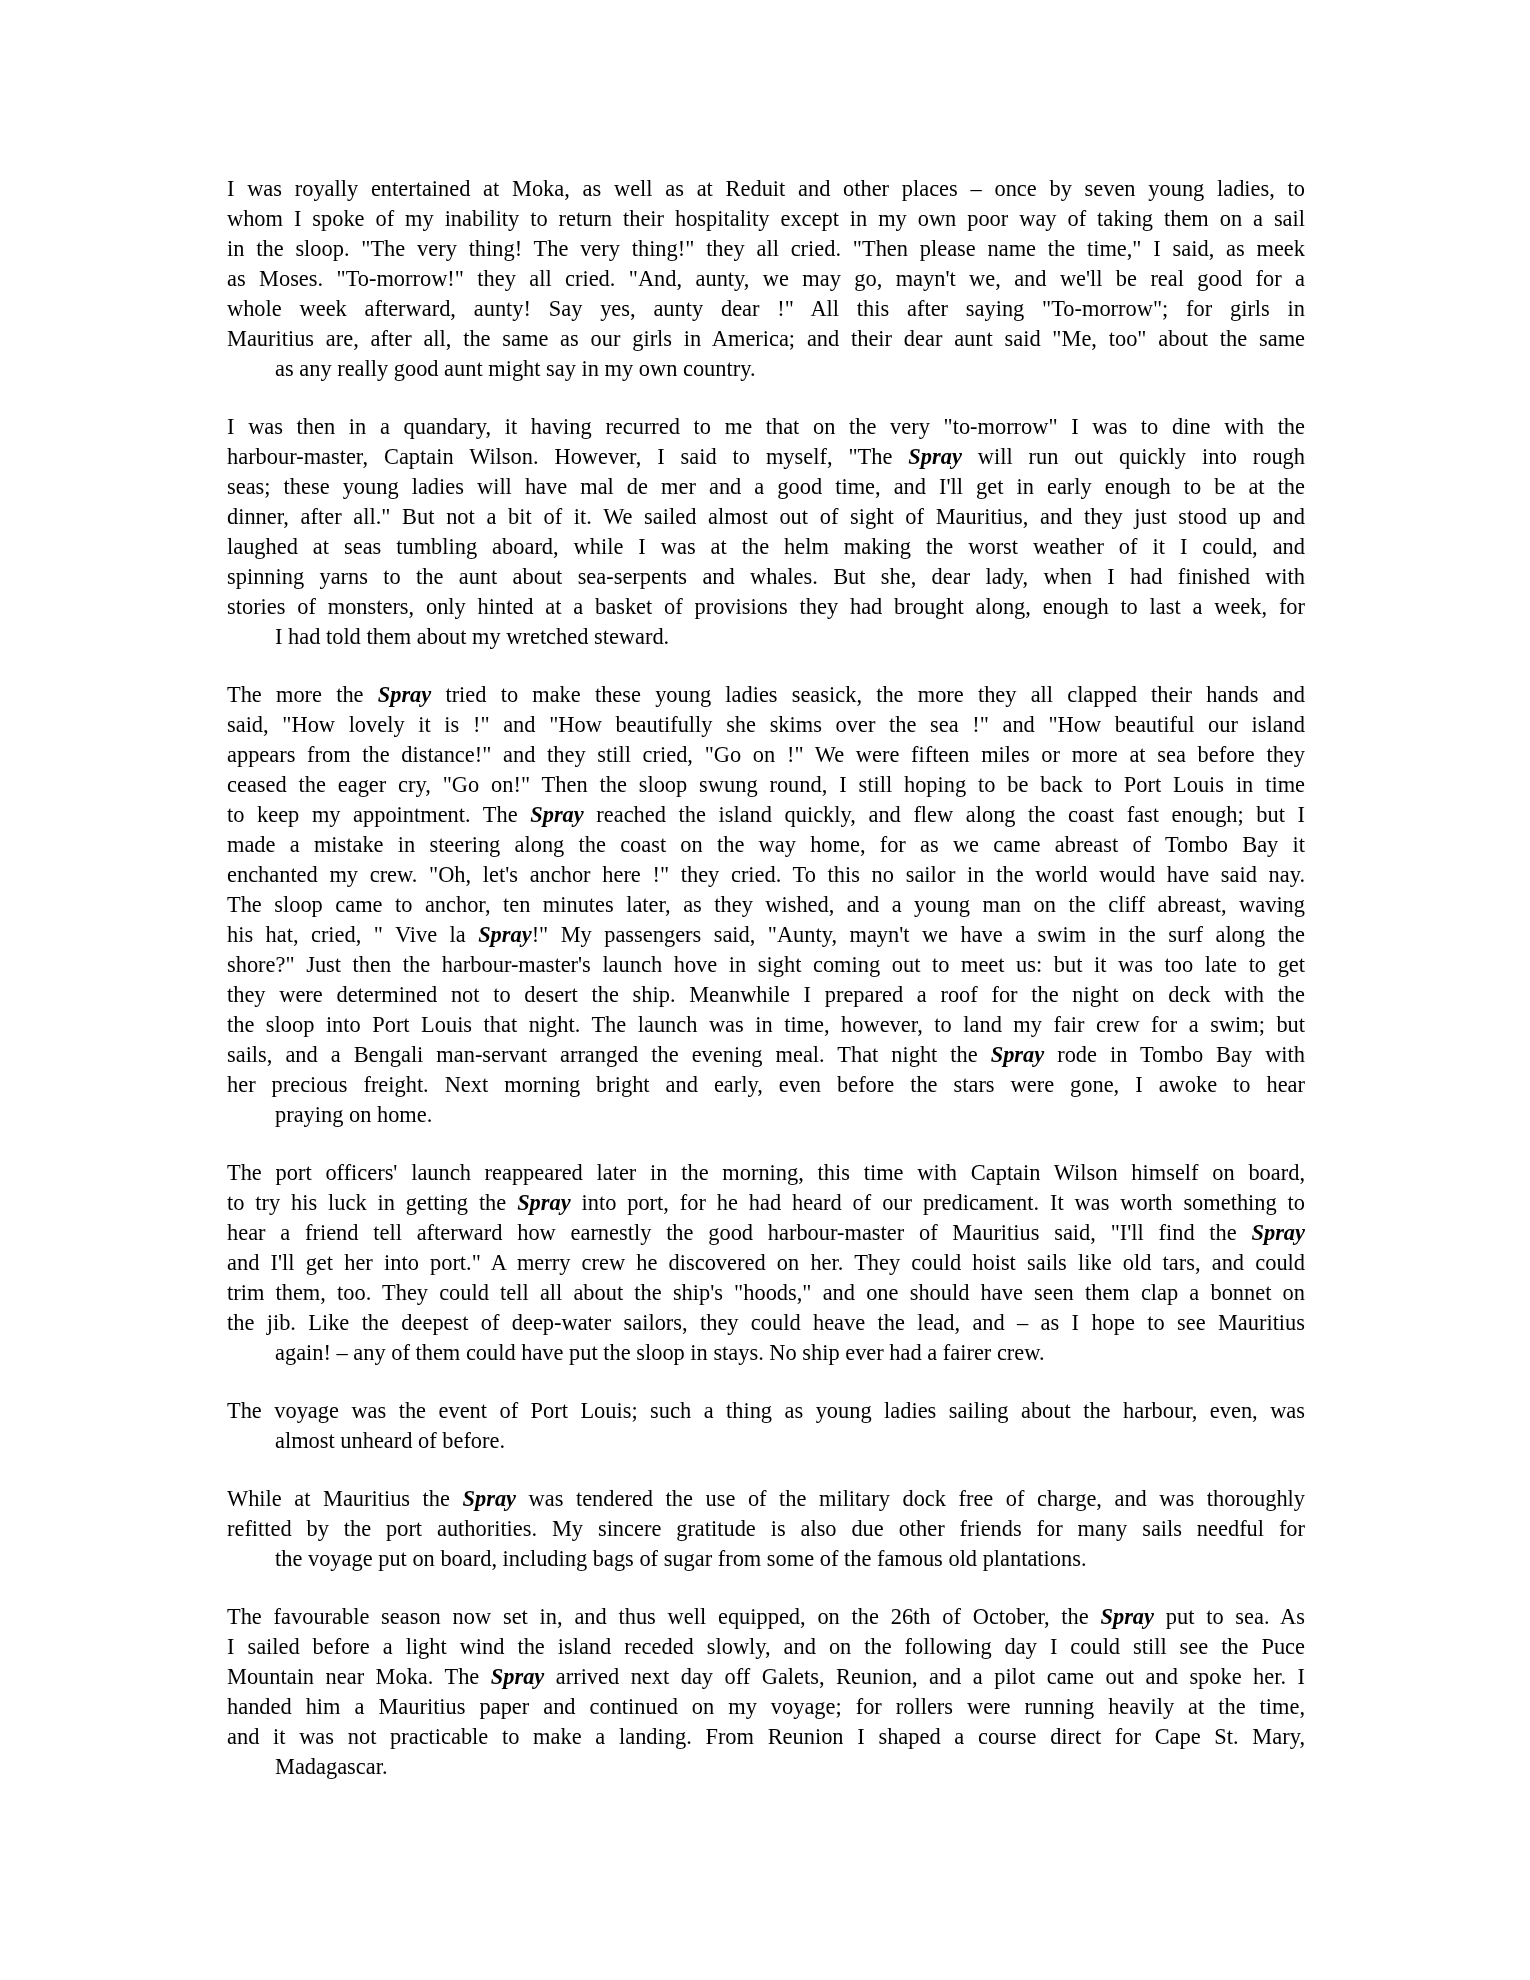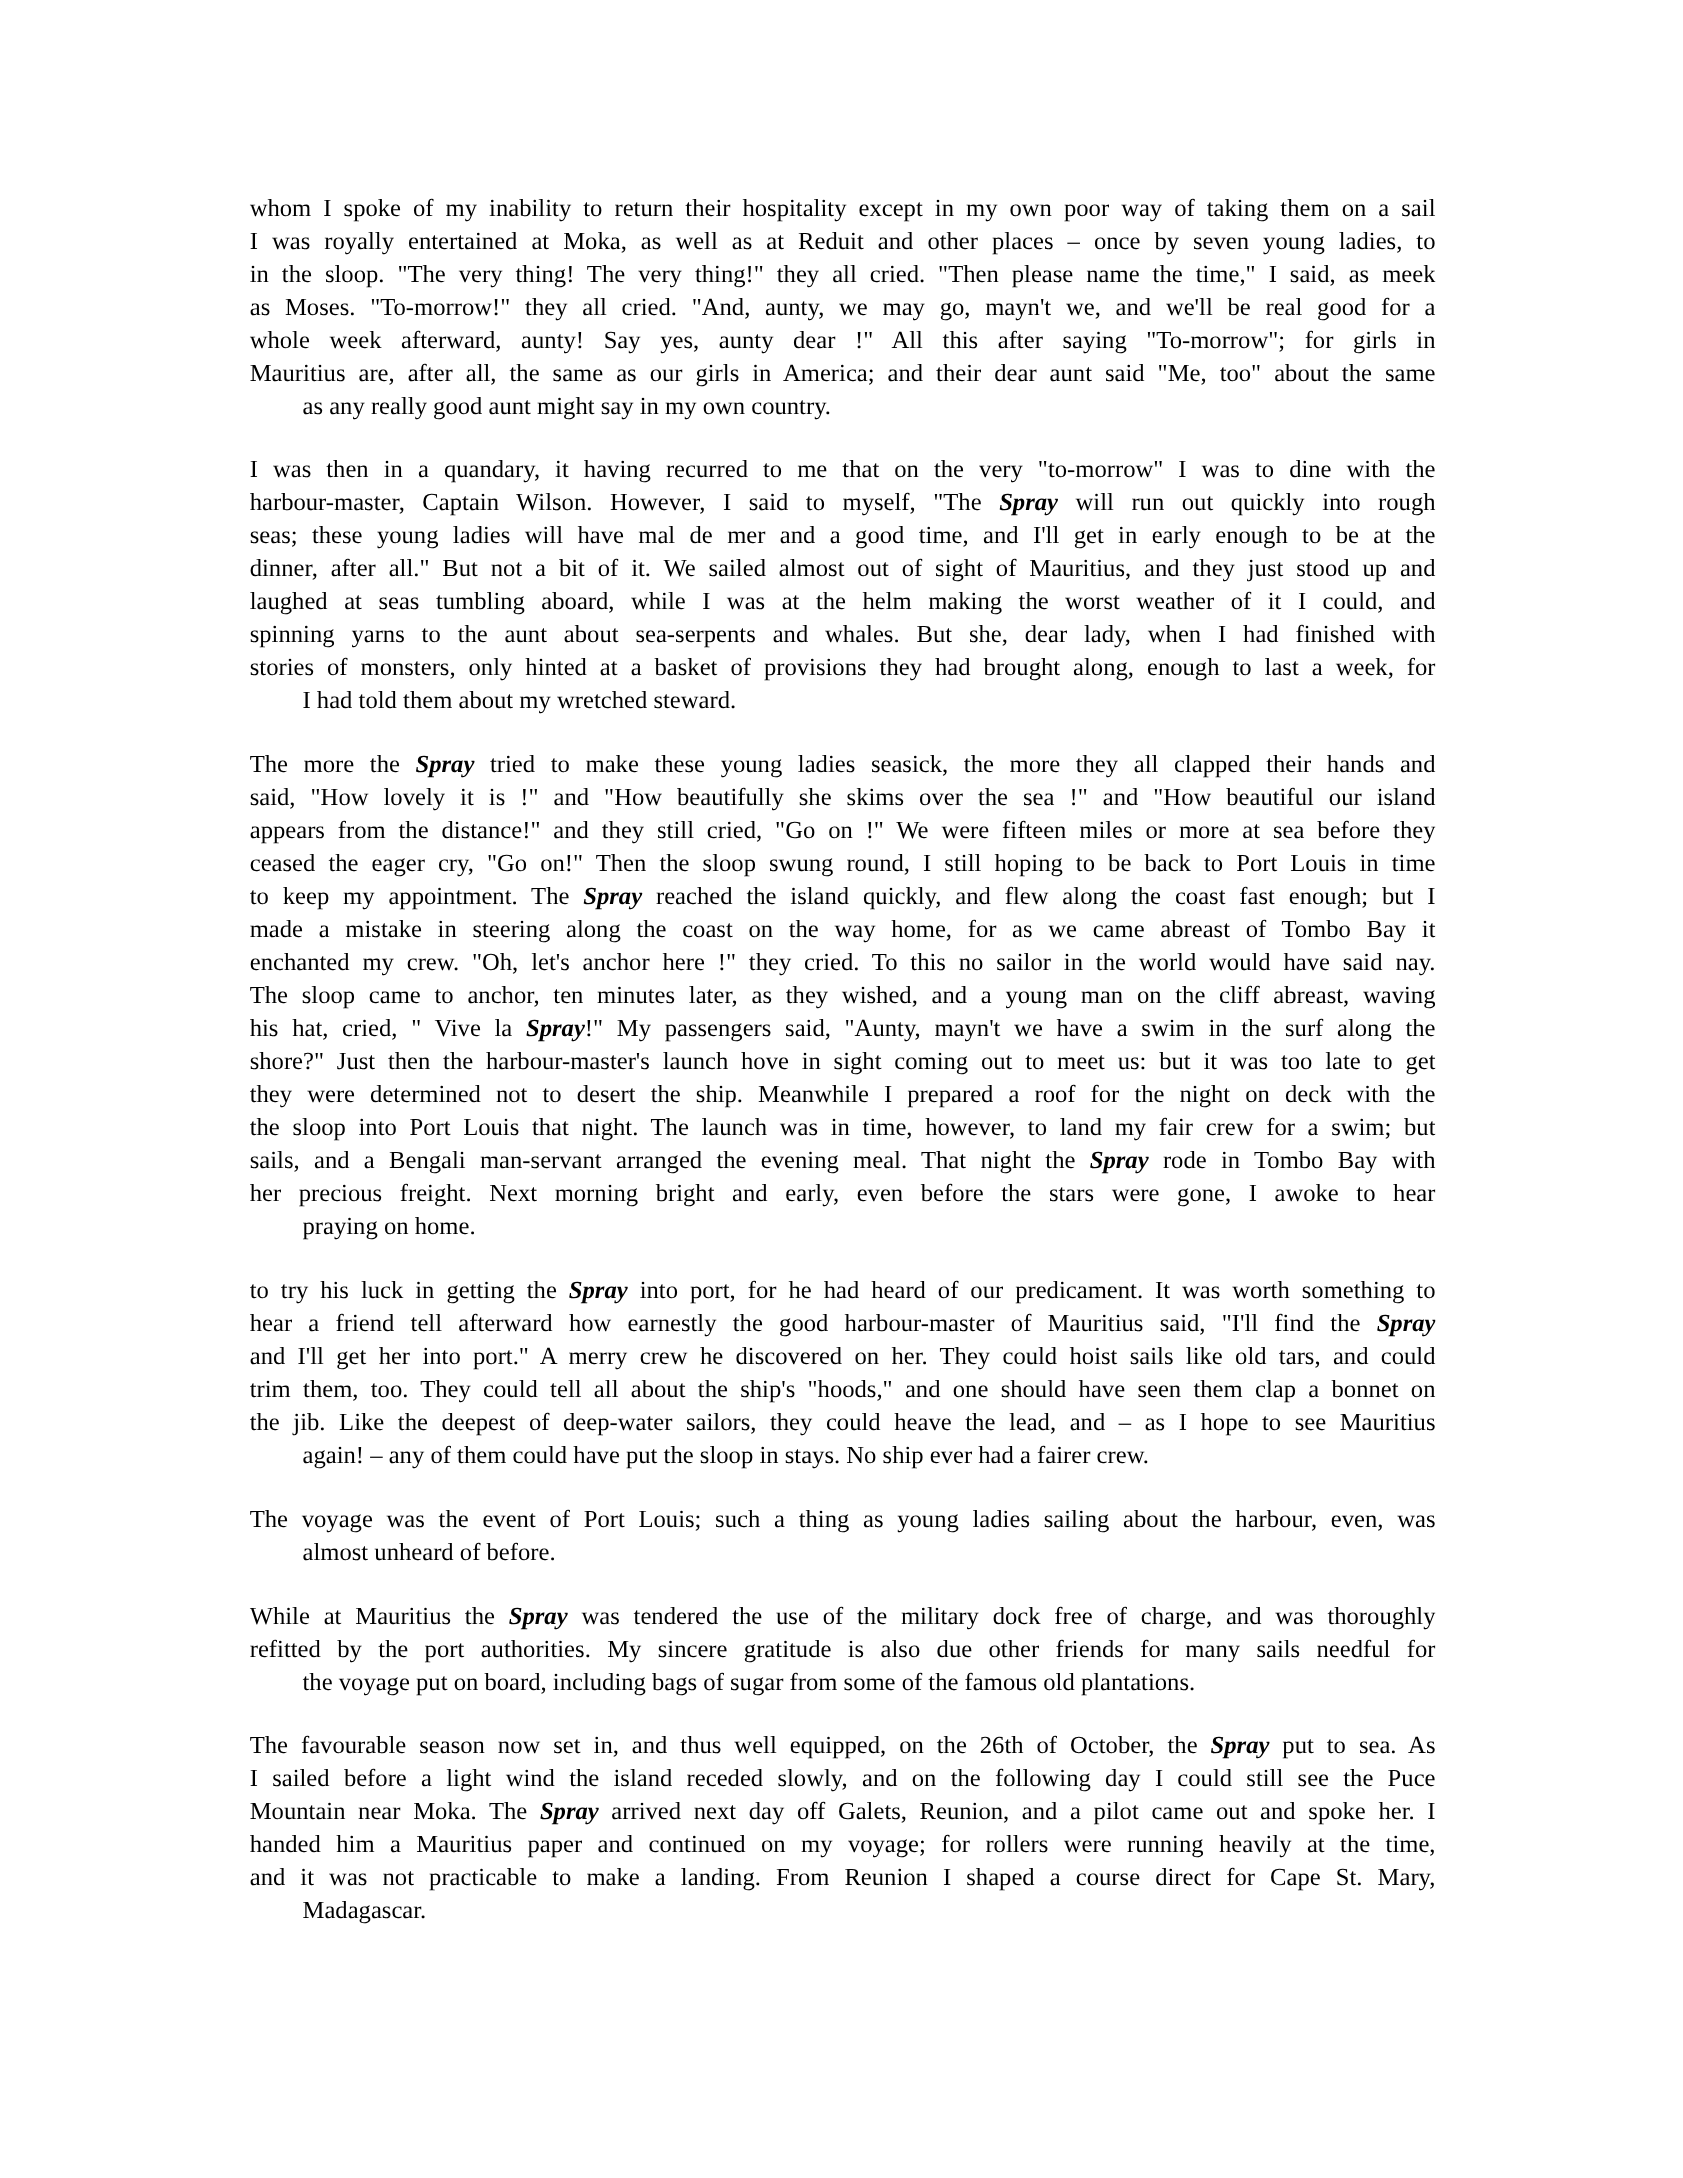--- a/index.html
+++ b/index.html
@@ -38,22 +38,22 @@
     margin-left: 48px;
   }
   .line i { font-style: italic; font-weight: bold; }
 </style>
 </head>
 <body>
 
 <div class="page">
   <div class="text-column">
       <div class="para">
+        <div class="line">I was royally entertained at Moka, as well as at Reduit and other places – once by seven young ladies, to</div>
         <div class="line">whom I spoke of my inability to return their hospitality except in my own poor way of taking them on a sail</div>
-        <div class="line">I was royally entertained at Moka, as well as at Reduit and other places – once by seven young ladies, to</div>
         <div class="line">in the sloop. "The very thing! The very thing!" they all cried. "Then please name the time," I said, as meek</div>
         <div class="line">as Moses. "To-morrow!" they all cried. "And, aunty, we may go, mayn't we, and we'll be real good for a</div>
         <div class="line">whole week afterward, aunty! Say yes, aunty dear !" All this after saying "To-morrow"; for girls in</div>
         <div class="line">Mauritius are, after all, the same as our girls in America; and their dear aunt said "Me, too" about the same</div>
         <div class="line last">as any really good aunt might say in my own country.</div>
       </div>
       <div class="para">
         <div class="line">I was then in a quandary, it having recurred to me that on the very "to-morrow" I was to dine with the</div>
         <div class="line">harbour-master, Captain Wilson. However, I said to myself, "The <i>Spray</i> will run out quickly into rough</div>
         <div class="line">seas; these young ladies will have mal de mer and a good time, and I'll get in early enough to be at the</div>
@@ -74,20 +74,21 @@
         <div class="line">The sloop came to anchor, ten minutes later, as they wished, and a young man on the cliff abreast, waving</div>
         <div class="line">his hat, cried, " Vive la <i>Spray</i>!" My passengers said, "Aunty, mayn't we have a swim in the surf along the</div>
         <div class="line">shore?" Just then the harbour-master's launch hove in sight coming out to meet us: but it was too late to get</div>
         <div class="line">they were determined not to desert the ship. Meanwhile I prepared a roof for the night on deck with the</div>
         <div class="line">the sloop into Port Louis that night. The launch was in time, however, to land my fair crew for a swim; but</div>
         <div class="line">sails, and a Bengali man-servant arranged the evening meal. That night the <i>Spray</i> rode in Tombo Bay with</div>
         <div class="line">her precious freight. Next morning bright and early, even before the stars were gone, I awoke to hear</div>
         <div class="line last">praying on home.</div>
       </div>
       <div class="para">
+        <div class="line">The port officers' launch reappeared later in the morning, this time with Captain Wilson himself on board,</div>
         <div class="line">to try his luck in getting the <i>Spray</i> into port, for he had heard of our predicament. It was worth something to</div>
         <div class="line">hear a friend tell afterward how earnestly the good harbour-master of Mauritius said, "I'll find the <i>Spray</i></div>
         <div class="line">and I'll get her into port." A merry crew he discovered on her. They could hoist sails like old tars, and could</div>
         <div class="line">trim them, too. They could tell all about the ship's "hoods," and one should have seen them clap a bonnet on</div>
         <div class="line">the jib. Like the deepest of deep-water sailors, they could heave the lead, and – as I hope to see Mauritius</div>
         <div class="line last">again! – any of them could have put the sloop in stays. No ship ever had a fairer crew.</div>
       </div>
       <div class="para">
         <div class="line">The voyage was the event of Port Louis; such a thing as young ladies sailing about the harbour, even, was</div>
         <div class="line last">almost unheard of before.</div>

